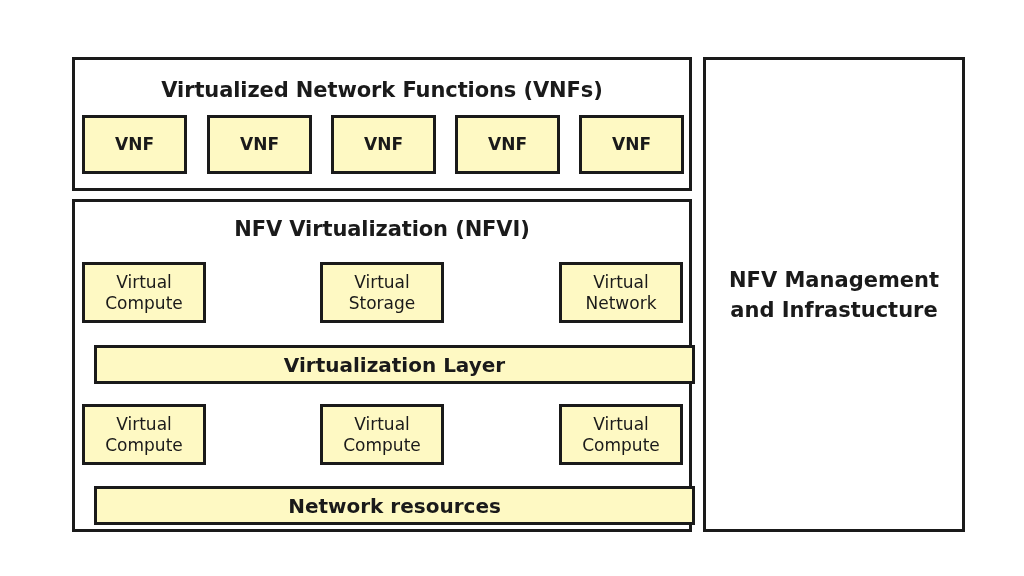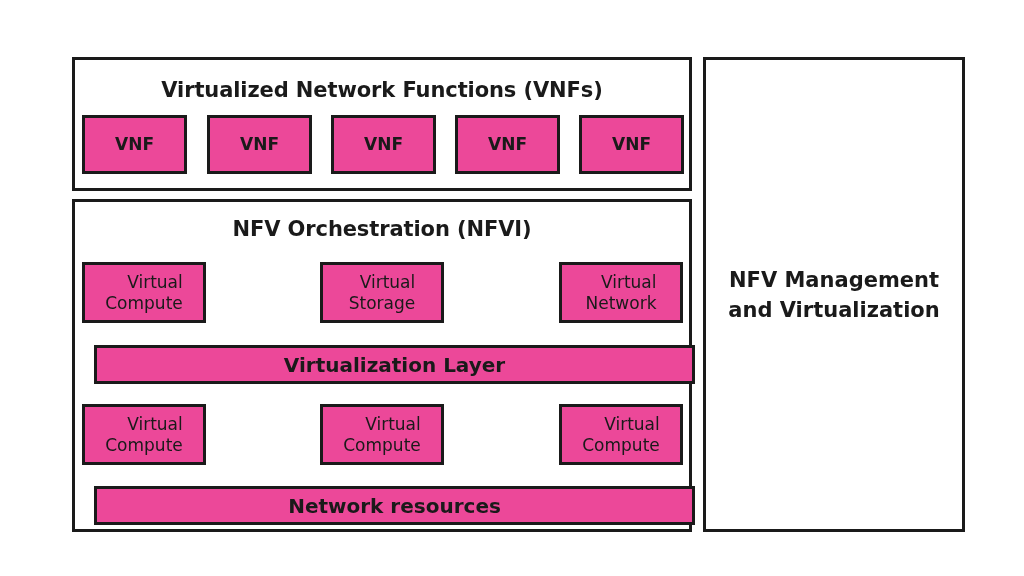--- a/index.html
+++ b/index.html
@@ -22,28 +22,28 @@
   
   .panel {
     position: absolute;
     background: #ffffff;
     border: 3px solid #1a1a1a;
     box-sizing: border-box;
   }
 
   .cell {
     position: absolute;
-    background: #ec4899;
+    background: #fef9c3;
     border: 3px solid #1a1a1a;
     box-sizing: border-box;
     display: flex;
     flex-direction: column;
     align-items: center;
     justify-content: center;
-    text-align: right;
+    text-align: center;
   }
 
   
   .section-title {
     position: absolute;
     left: 0;
     right: 0;
     text-align: center;
     font-weight: bold;
     font-size: 21px;
@@ -161,21 +161,21 @@
     <span class="vnf-label">VNF</span>
   </div>
   <div class="cell vnf-cell" style="left:455px;">
     <span class="vnf-label">VNF</span>
   </div>
   <div class="cell vnf-cell" style="left:579px;">
     <span class="vnf-label">VNF</span>
   </div>
 
   <div class="panel" id="nfvi-panel">
-    <div class="section-title" id="nfvi-title">NFV Orchestration (NFVI)</div>
+    <div class="section-title" id="nfvi-title">NFV Virtualization (NFVI)</div>
   </div>
 
   <div class="cell res-cell res-row-upper res-left">
     <span class="cell-label">Virtual
 Compute</span>
   </div>
   <div class="cell res-cell res-row-upper res-center">
     <span class="cell-label">Virtual
 Storage</span>
   </div>
@@ -199,16 +199,16 @@
   <div class="cell res-cell res-row-lower res-right">
     <span class="cell-label">Virtual
 Compute</span>
   </div>
 
   <div class="cell full-bar" id="hardware-resources-bar">
     <span class="bar-label">Network resources</span>
   </div>
 
   <div class="panel" id="mano-panel">
-    <div class="mano-label">NFV Management and Virtualization</div>
+    <div class="mano-label">NFV Management and Infrastucture</div>
   </div>
 
 </div>
 
 </body></html>

